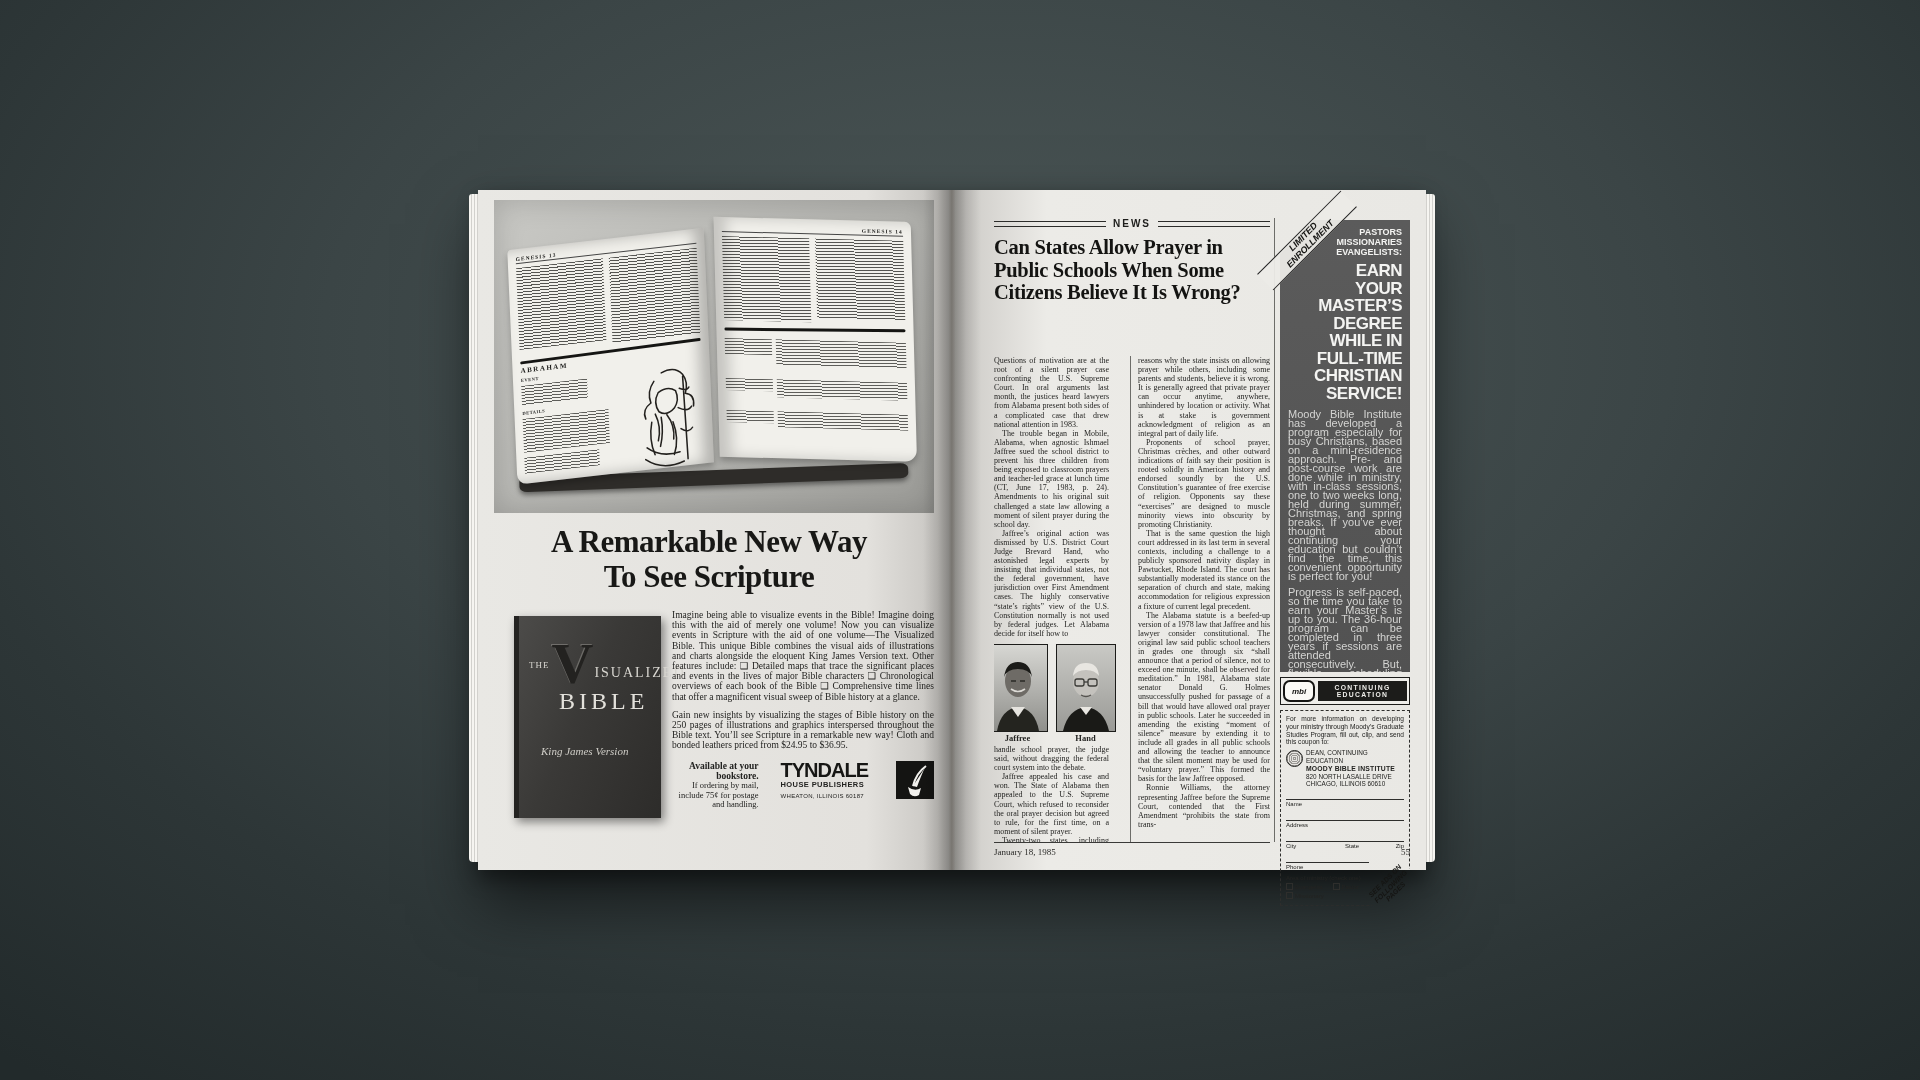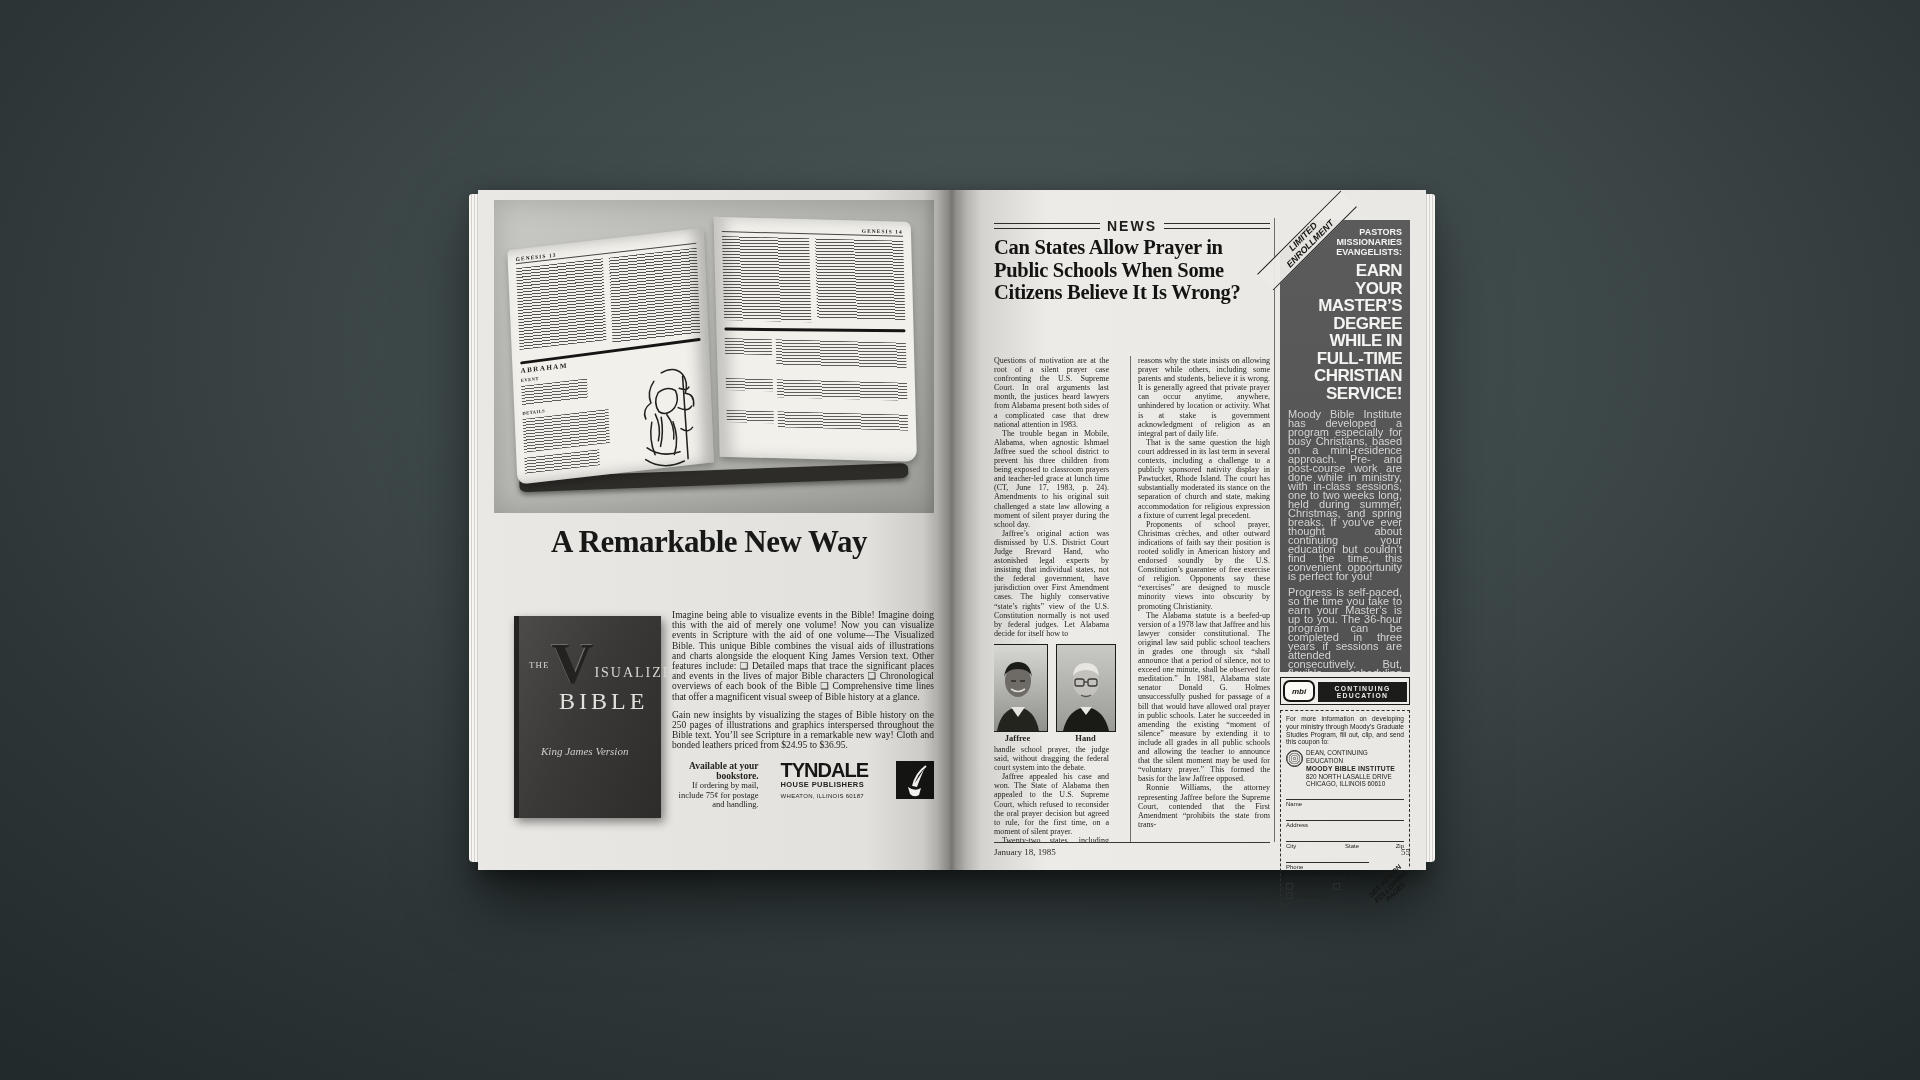--- a/index.html
+++ b/index.html
@@ -61,21 +61,21 @@
   .tyn{margin-left:22px;display:flex;align-items:flex-start;gap:24px;}
   .tyn-txt{text-align:left;font-family:"Liberation Sans",sans-serif;}
   .tyn-word{font-weight:bold;font-size:20px;line-height:18px;letter-spacing:-1px;color:#161614;}
   .tyn-sub{font-weight:bold;font-size:7.5px;letter-spacing:.4px;margin-top:1px;}
   .tyn-sub2{font-size:6px;letter-spacing:.3px;margin-top:1px;}
   .emblem{width:38px;height:38px;background:#141412;margin-left:4px;flex:none;}
 
   
   .newsbar{position:absolute;top:28px;left:42px;width:276px;display:flex;align-items:center;gap:7px;}
   .newsbar .ln{flex:1;height:4px;border-top:1px solid #2c2c2a;border-bottom:1px solid #2c2c2a;}
-  .newsbar .lbl{font-family:"Liberation Sans",sans-serif;font-weight:bold;font-size:14px;letter-spacing:2px;color:#1d1d1b;}
+  .newsbar .lbl{font-family:"Liberation Sans",sans-serif;font-weight:bold;font-size:10px;letter-spacing:2px;color:#1d1d1b;}
   .art-headline{position:absolute;top:46px;left:42px;width:278px;font-weight:bold;font-size:20.5px;line-height:22.5px;letter-spacing:-.3px;color:#141412;}
   .deck{position:absolute;top:118px;left:42px;width:276px;border-top:1px solid #333;border-bottom:1px solid #333;
     padding:3px 0 4px;font-style:italic;font-size:13px;line-height:14.5px;color:#232321;}
   .cols{position:absolute;top:166px;left:42px;width:276px;height:486px;display:flex;overflow:hidden;}
   .colA{width:137px;padding-right:21px;border-right:1px solid #6d6d69;box-sizing:border-box;}
   .colB{width:139px;padding-left:7px;box-sizing:border-box;}
   .art{font-size:8px;line-height:9.1px;text-align:justify;color:#242422;}
   .art p{margin:0;}
   .art p.ind{text-indent:8px;}
   .figrow{display:flex;gap:8px;justify-content:center;margin:6px 0 2px;}
@@ -93,21 +93,21 @@
     padding:6px 8px;box-sizing:border-box;overflow:hidden;
     clip-path:polygon(34px 0,100% 0,100% 100%,0 100%,0 34px);}
   .banner{position:absolute;top:9px;left:-32px;width:118px;transform:rotate(-45deg);text-align:center;
     font-weight:bold;font-style:italic;font-size:9px;line-height:9.5px;color:#151513;
     border-top:1px solid #222;border-bottom:1px solid #222;padding:1px 0;background:rgba(236,235,231,.95);z-index:3;}
   .aud{text-align:right;font-weight:bold;font-size:9px;line-height:10px;color:#f4f4f2;margin-top:1px;}
   .mhead{text-align:right;font-weight:bold;font-size:17px;line-height:17.5px;letter-spacing:-.5px;color:#f4f4f2;margin-top:5px;}
   .mbody{margin-top:8px;font-size:11px;line-height:9px;text-align:justify;color:#d4d4d2;}
   .mbody + .mbody{margin-top:7px;}
   .tagline{margin-top:9px;font-weight:bold;font-size:10.5px;line-height:12px;color:#fbfbf9;}
-  .ce-bar{margin-top:5px;background:#efeeea;border:1px solid #1c1c1a;padding:2px;display:flex;align-items:flex-end;gap:3px;}
+  .ce-bar{margin-top:5px;background:#efeeea;border:1px solid #1c1c1a;padding:2px;display:flex;align-items:center;gap:3px;}
   .mbi{width:28px;height:18px;border:2px solid #151513;border-radius:7px;background:#fbfaf6;flex:none;
     display:flex;align-items:center;justify-content:center;font-weight:bold;font-style:italic;font-size:8px;color:#151513;}
   .ce-lbl{flex:1;background:#1c1c1a;color:#eeede9;font-weight:bold;font-size:6.8px;letter-spacing:1.3px;text-align:center;padding:3px 0;}
   .coupon{position:relative;margin-top:5px;border:1.5px dashed #2e2e2c;padding:4px 5px;font-size:6.6px;line-height:7.8px;color:#232321;
     clip-path:polygon(0 0,100% 0,100% calc(100% - 38px),calc(100% - 38px) 100%,0 100%);}
   .c-intro{text-align:justify;}
   .addr{display:flex;gap:3px;margin-top:3px;}
   .seal{width:15px;height:15px;border:1.5px solid #232321;border-radius:50%;flex:none;margin-top:1px;
     background:repeating-radial-gradient(circle,#e7e5e1 0 1px,#9a9894 1px 2px);}
   .addr-l1{font-size:6.4px;}
@@ -180,20 +180,21 @@
           <div class="og">
               <div class="og-label fline" style="height:12px"></div>
               <div class="og-lines fline" style="height:16px"></div>
             </div>
         </div>
       </div>
     </div>
 
     <div class="ad-headline">
       <div>A Remarkable New Way</div>
+      <div>To See Scripture</div>
     </div>
 
     <div class="cover">
       <div class="cov-row">
         <span class="cov-the">THE</span>
         <span class="cov-v">V</span>
         <span class="cov-is">ISUALIZED</span>
       </div>
       <div class="cov-bible">BIBLE</div>
       <div class="cov-ed">King James Version</div>
@@ -279,22 +280,22 @@
             </svg>
             <div class="figcap">Hand</div>
           </div>
         </div>
         <p>handle school prayer, the judge said, without dragging the federal court system into the debate.</p>
         <p class="ind">Jaffree appealed his case and won. The State of Alabama then appealed to the U.S. Supreme Court, which refused to reconsider the oral prayer decision but agreed to rule, for the first time, on a moment of silent prayer.</p>
         <p class="ind">Twenty-two states, including Alabama, have laws granting teachers permission to announce a moment of silence in class. The Alabama case turns on the</p>
       </div>
       <div class="colB art">
         <p>reasons why the state insists on allowing prayer while others, including some parents and students, believe it is wrong. It is generally agreed that private prayer can occur anytime, anywhere, unhindered by location or activity. What is at stake is government acknowledgment of religion as an integral part of daily life.</p>
+        <p class="ind">Proponents of school prayer, Christmas crèches, and other outward indications of faith say their position is rooted solidly in American history and endorsed soundly by the U.S. Constitution’s guarantee of free exercise of religion. Opponents say these “exercises” are designed to muscle minority views into obscurity by promoting Christianity.</p>
         <p class="ind">That is the same question the high court addressed in its last term in several contexts, including a challenge to a publicly sponsored nativity display in Pawtucket, Rhode Island. The court has substantially moderated its stance on the separation of church and state, making accommodation for religious expression a fixture of current legal precedent.</p>
-        <p class="ind">Proponents of school prayer, Christmas crèches, and other outward indications of faith say their position is rooted solidly in American history and endorsed soundly by the U.S. Constitution’s guarantee of free exercise of religion. Opponents say these “exercises” are designed to muscle minority views into obscurity by promoting Christianity.</p>
         <p class="ind">The Alabama statute is a beefed-up version of a 1978 law that Jaffree and his lawyer consider constitutional. The original law said public school teachers in grades one through six “shall announce that a period of silence, not to exceed one minute, shall be observed for meditation.” In 1981, Alabama state senator Donald G. Holmes unsuccessfully pushed for passage of a bill that would have allowed oral prayer in public schools. Later he succeeded in amending the existing “moment of silence” measure by extending it to include all grades in all public schools and allowing the teacher to announce that the silent moment may be used for “voluntary prayer.” This formed the basis for the law Jaffree opposed.</p>
         <p class="ind">Ronnie Williams, the attorney representing Jaffree before the Supreme Court, contended that the First Amendment “prohibits the state from trans-</p>
       </div>
     </div>
 
     <div class="ad-divider"></div>
 
     <div class="moody">
       <div class="dark-box">
         <div class="aud">

